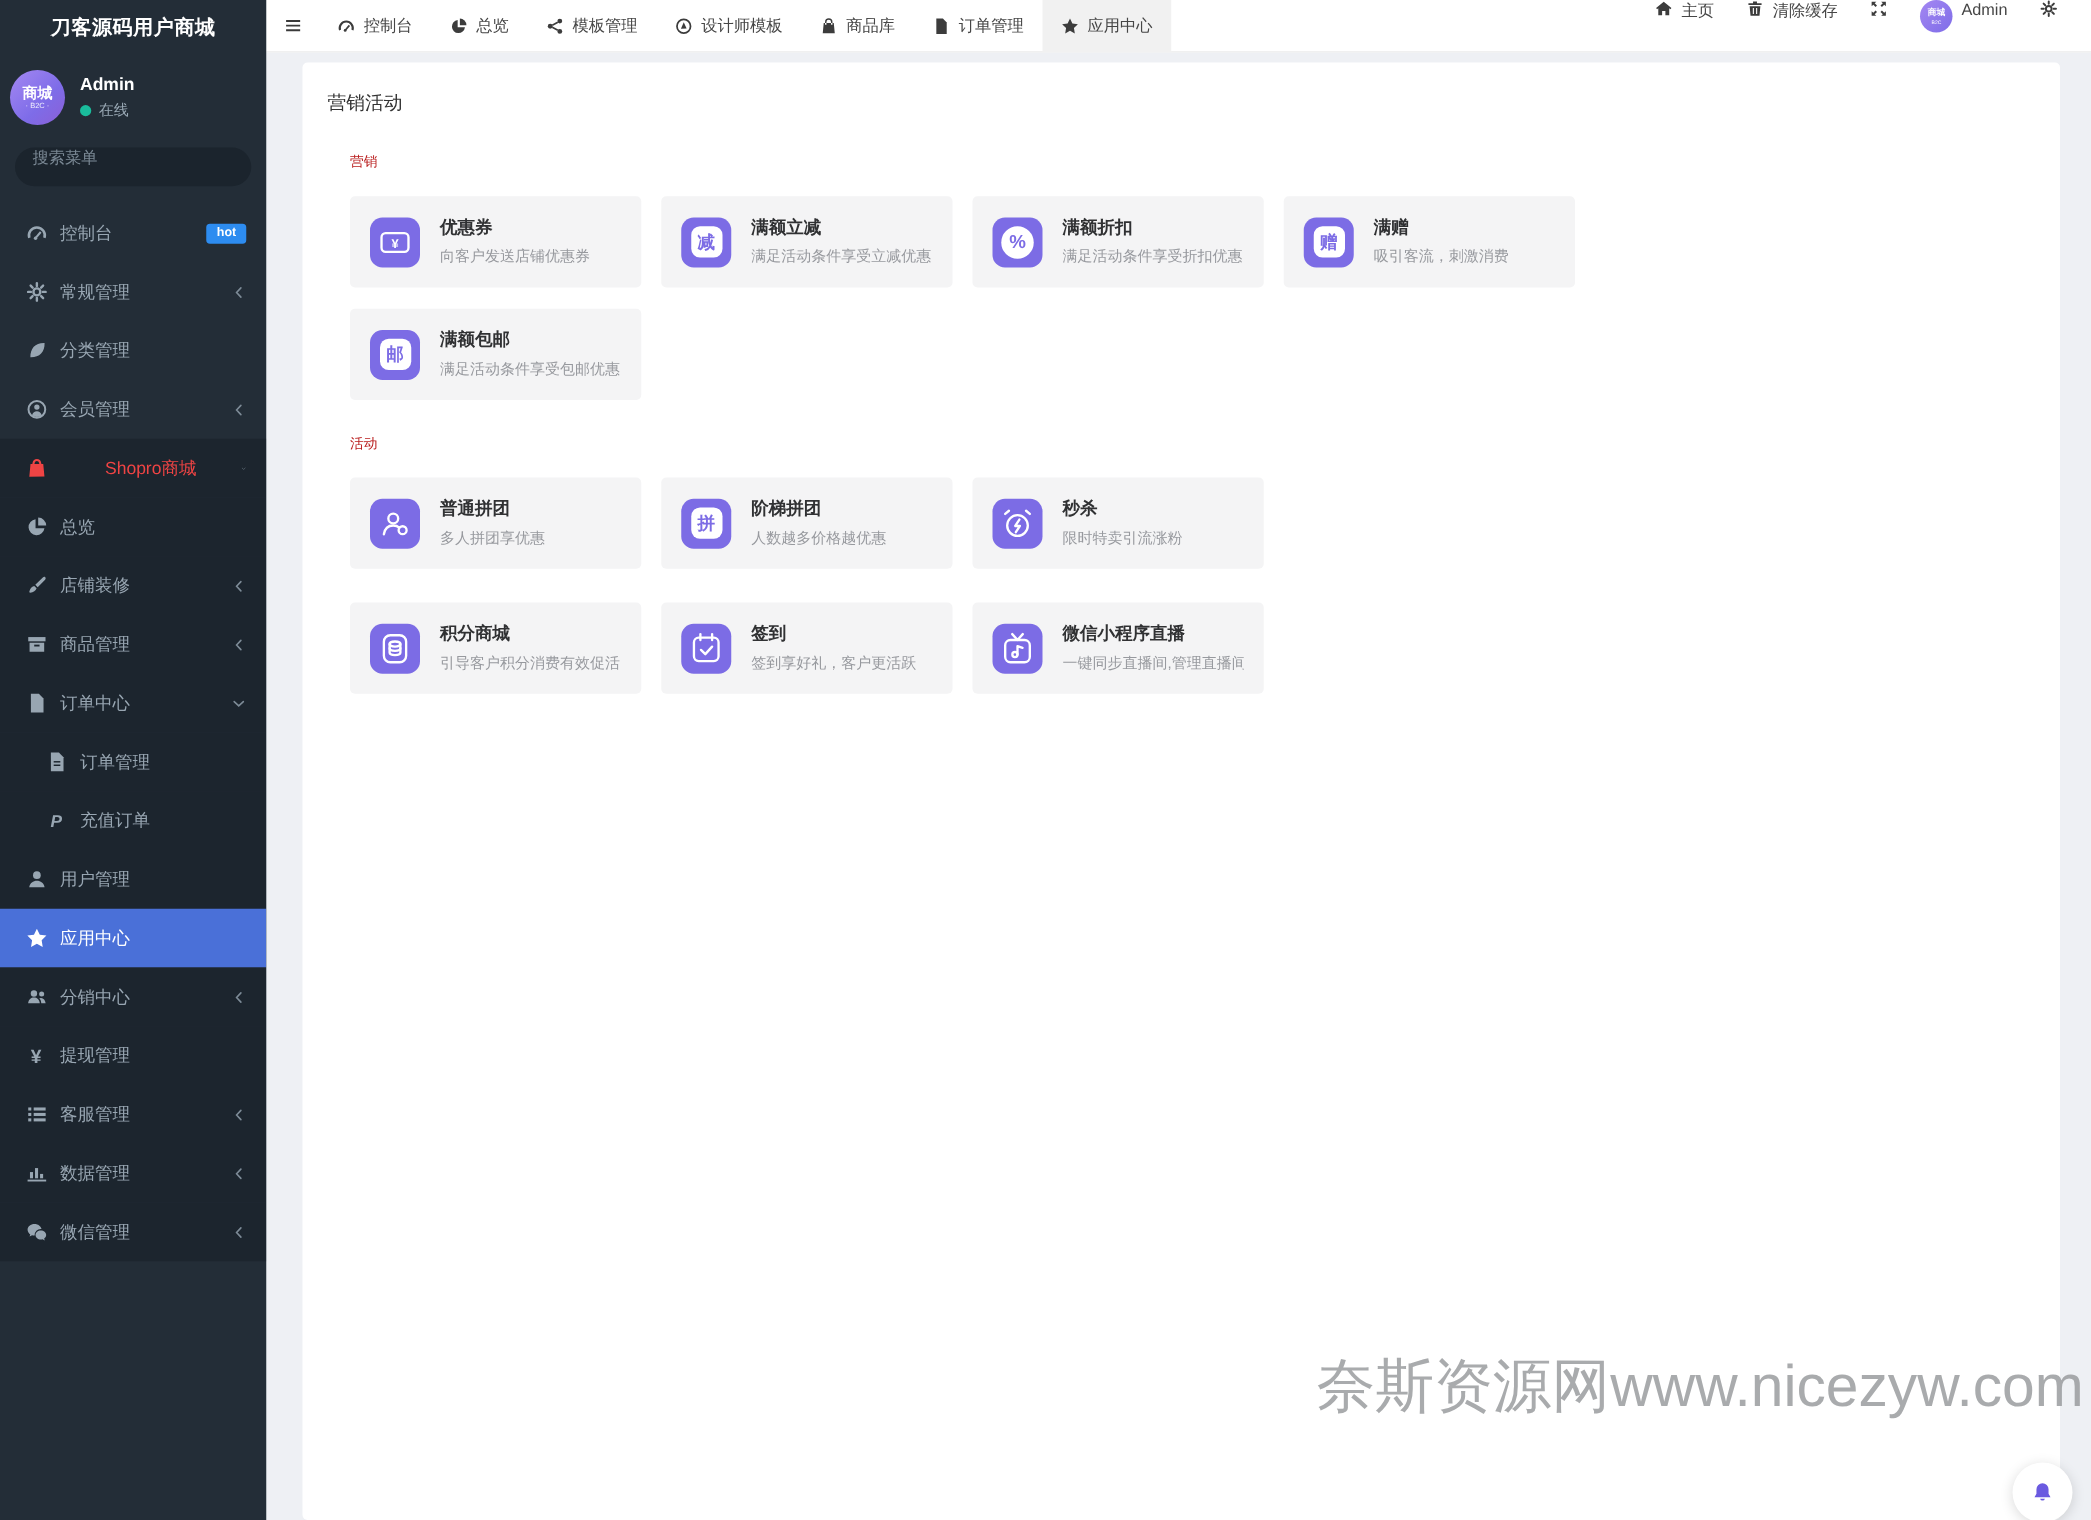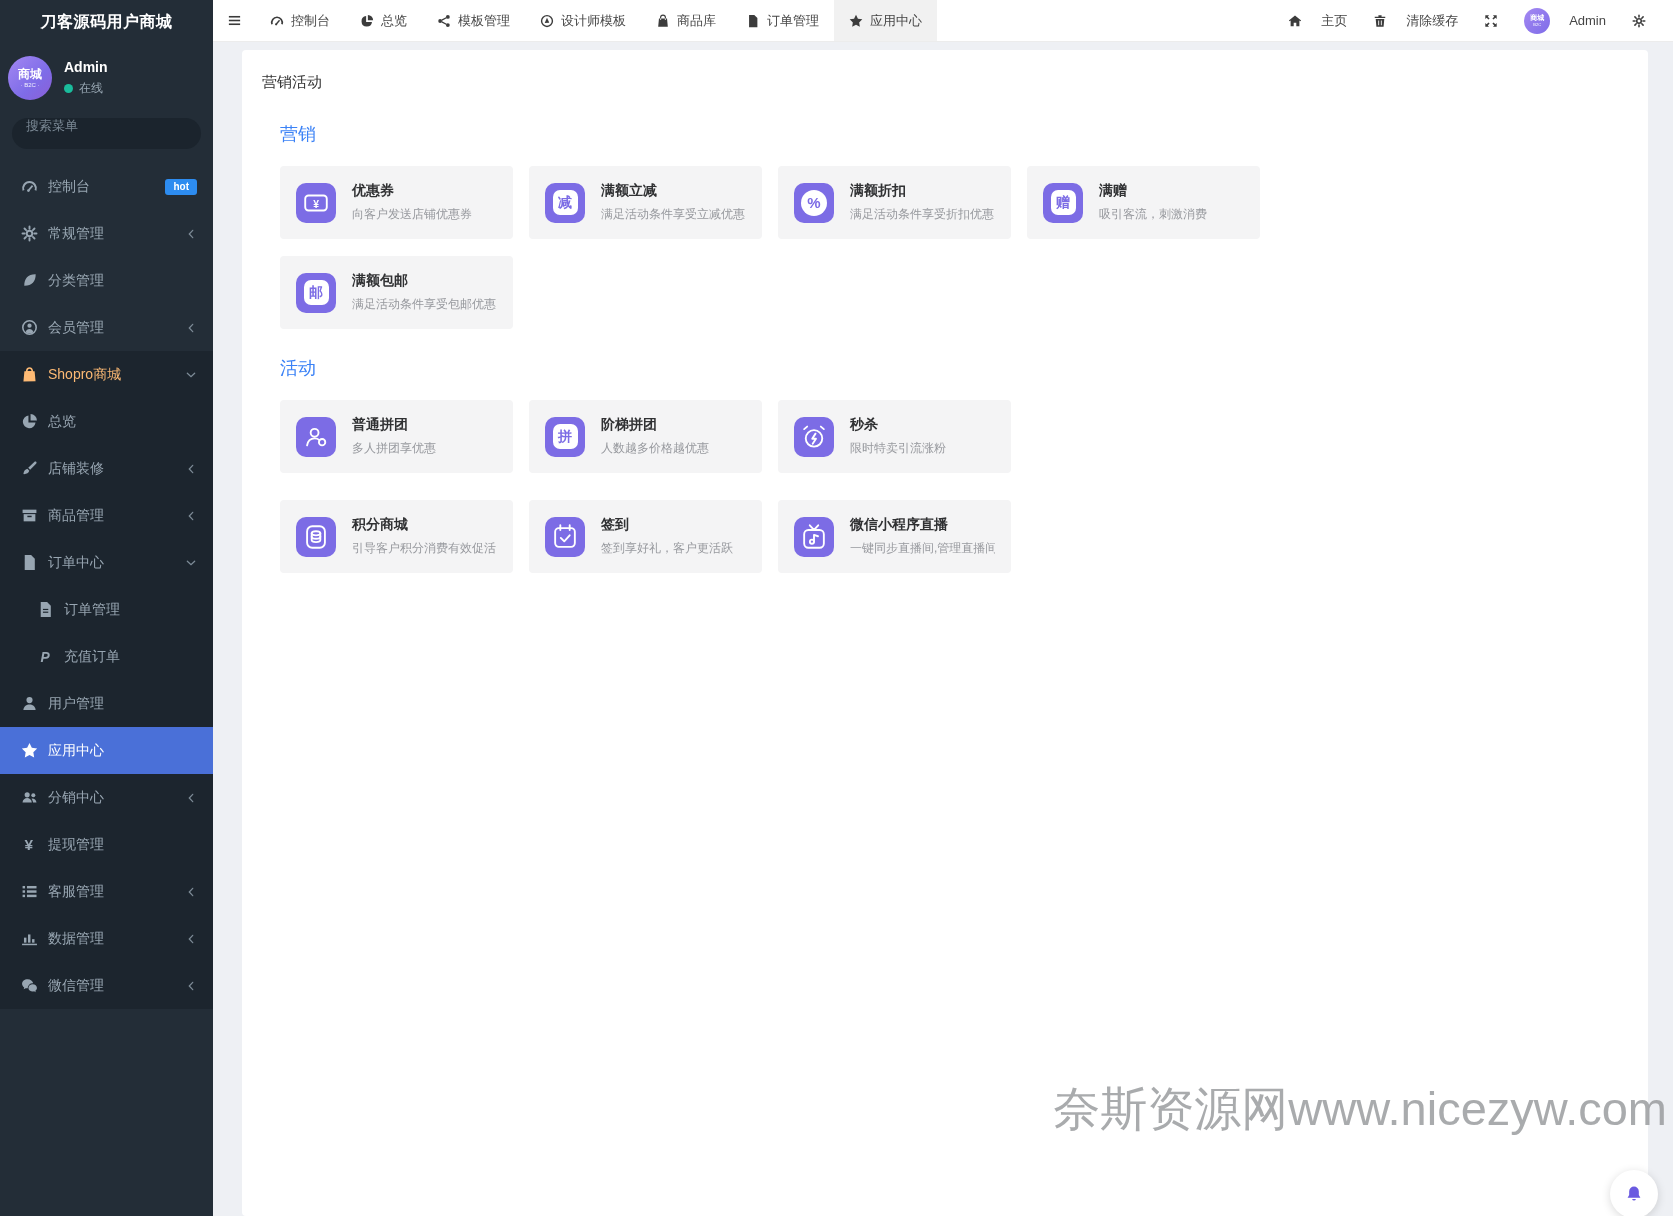--- a/index.html
+++ b/index.html
@@ -26,21 +26,21 @@
     display:flex; align-items:flex-start; padding:0 12px 0 14px; flex:0 0 auto; }
   .search-wrap input { flex:1; background:transparent; border:none; outline:none;
     color:#94a3b0; font-size:13px; font-family:inherit; }
   .search-wrap input::placeholder { color:#7a8894; }
   .search-wrap .s-icon { width:14px; height:14px; color:#8b99a5; }
   .menu { flex:1; overflow:hidden; margin-top:8px; }
   .menu-item { height:47px; display:flex; align-items:center; padding:0 16px 0 21px;
     color:#98a6b2; font-size:14px; cursor:pointer; }
   .menu-item.group { background:#1c252e; }
   .menu-item.lvl2 { padding-left:37px; }
-  .menu-item.open-parent { color:#fdba74; }
+  .menu-item.open-parent { color:#ef4444;gap:36px; }
   .menu-item.active { background:#4a70d8; color:#fff; }
   .mi-icon { width:17px; height:17px; margin-right:10px; flex:0 0 auto; }
   .mi-icon svg { width:100%; height:100%; }
   .mi-label { flex:0 1 auto; white-space:nowrap; }
   .mi-chev { margin-left:auto; width:12px; height:12px; color:#7d8b97; }
   .mi-chev svg { width:100%; height:100%; }
   .hot-badge { margin-left:auto; background:#2d8cf0; color:#fff; font-size:10px;
     font-weight:bold; padding:3px 8px; border-radius:3px; line-height:1; }
 
   
@@ -49,38 +49,38 @@
   .burger { width:42px; display:flex; align-items:center; justify-content:center;
     color:#3a3a3a; cursor:pointer; }
   .burger svg { width:15px; height:15px; }
   .nav-tabs { display:flex; align-items:stretch; }
   .nav-tab { display:flex; align-items:center; gap:7px; padding:0 15px; font-size:13px;
     color:#464646; cursor:pointer; white-space:nowrap; }
   .nav-tab .t-icon { width:14px; height:14px; color:#3c3c3c; }
   .nav-tab .t-icon svg { width:100%; height:100%; }
   .nav-tab.active { background:#f1f1f1; }
   .nav-right { margin-left:auto; display:flex; align-items:stretch; padding-right:14px; }
-  .nav-act { display:flex; align-items:center; gap:19px; padding:0 13px; font-size:13px;
+  .nav-act { display:flex; gap:7px; padding:0 13px; font-size:13px;
     color:#464646; cursor:pointer; white-space:nowrap; }
   .nav-act .t-icon { width:14px; height:14px; color:#3c3c3c; }
   .nav-act .t-icon svg { width:100%; height:100%; }
   .avatar-sm { width:26px; height:26px; border-radius:50%;
     background:linear-gradient(135deg,#a488f2,#7e6ce8);
     display:flex; flex-direction:column; align-items:center; justify-content:center; color:#fff; }
   .avatar-sm .l1 { font-size:7px; font-weight:bold; line-height:8px; }
   .avatar-sm .l2 { font-size:4px; line-height:5px; }
 
   
   .content { position:absolute; left:213px; top:42px; right:0; bottom:0;
     background:#eef0f4; padding:8px 25px 0 29px; }
   .panel { background:#fff; border-radius:4px; height:100%; padding:23px 20px; }
   .page-title { font-size:15px; color:#333; font-weight:normal; margin-bottom:30px; }
   .sections { margin-left:18px; }
   .section { margin-bottom:27px; }
-  .section-title { font-size:18px; color:#3b82f6; margin-bottom:20px; }
+  .section-title { font-size:11px; color:#b91c1c; margin-bottom:20px; }
   .cards { display:grid; grid-template-columns:repeat(4,233px); gap:17px 16px; }
   .app-card { background:#f4f4f5; border-radius:4px; height:73px; display:flex;
     align-items:center; padding:0 16px; gap:16px; cursor:pointer; }
   .app-icon { width:40px; height:40px; border-radius:10px; background:#7c6ce5; flex:0 0 auto;
     display:flex; align-items:center; justify-content:center; }
   .app-icon svg { width:30px; height:30px; stroke:#fff; fill:none;
     stroke-width:2; stroke-linecap:round; stroke-linejoin:round; }
   .glyph-box { width:25px; height:25px; background:#fff; border-radius:7px;
     display:flex; align-items:center; justify-content:center;
     color:#7c6ce5; font-size:14px; font-weight:bold; }

